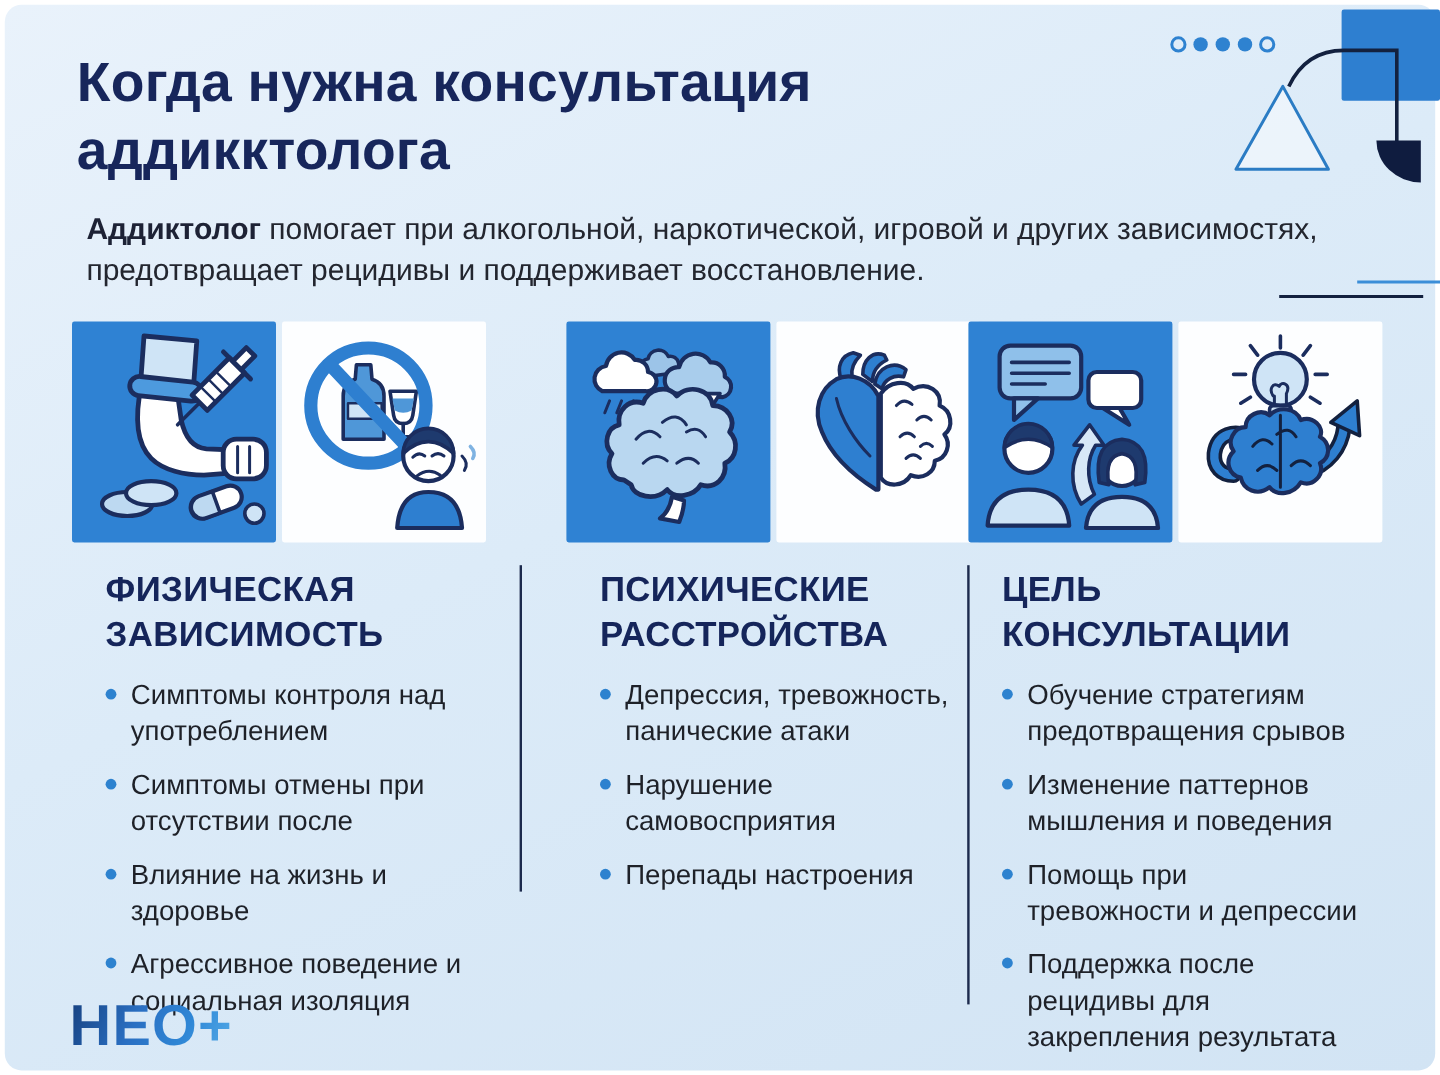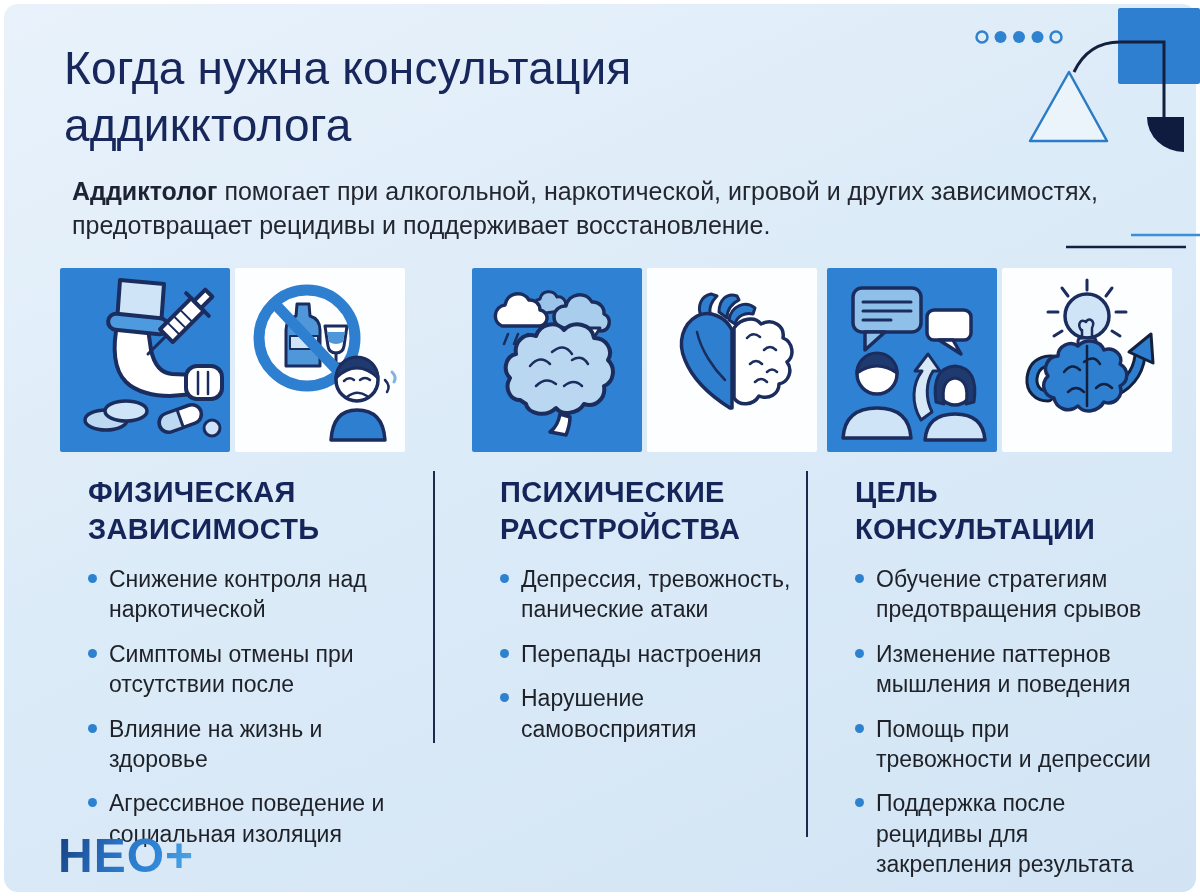--- a/index.html
+++ b/index.html
@@ -8,31 +8,31 @@
     background:#ffffff;
     font-family:"Liberation Sans","DejaVu Sans",sans-serif;
   }
   .card{
     position:absolute;inset:4px;border-radius:14px;
     background:linear-gradient(155deg,#e9f2fb 0%,#dcebf8 45%,#d2e4f4 100%);
   }
   
   .title{
     position:absolute;left:60px;top:36px;width:850px;
-    font-size:46px;line-height:1.24;font-weight:400;color:#17265b;
+    font-size:46px;line-height:1.24;font-weight:700;color:#17265b;
     letter-spacing:.2px;margin:0;
   }
   .intro{
     position:absolute;left:60px;top:163px;width:1030px;
     font-size:25px;line-height:1.34;color:#23262f;margin:8px;
   }
   .intro b{color:#1d2235;}
   
   .col{position:absolute;top:264px;width:346px;}
-  .col.c1{left:56px;} .col.c2{left:429px;margin-left:39px;} .col.c3{left:803px;padding-left:20px;}
+  .col.c1{left:56px;} .col.c2{left:429px;margin-left:39px;} .col.c3{left:803px;}
   .tiles{display:flex;gap:5px;height:184px;}
   .tile{width:170px;height:184px;border-radius:2px;overflow:hidden;flex:0 0 auto;}
   .tile.blue{background:#2f82d3;}
   .tile.white{background:#fdfeff;}
   .tile svg{display:block;width:100%;height:100%;}
   .col h2{
     margin:22px 0 0 28px;font-size:29px;line-height:1.26;font-weight:800;
     color:#15255a;letter-spacing:.3px;
   }
   .col ul{list-style:none;margin:17px 0 0 28px;padding:0;width:297px;}
@@ -129,21 +129,21 @@
             <path d="M112,129 q10,-8 20,-1" fill="none" stroke-width="2.5"></path>
             <path d="M96,172 Q98,142 122,142 Q148,142 150,172 Z" fill="#2e7fd0" stroke-width="3.5"></path>
             <path d="M150,112 q6,6 2,12" fill="none" stroke-width="2.5"></path>
             <path d="M157,104 q5,5 2,10" fill="none" stroke="#7fb3e2" stroke-width="3"></path>
           </g>
         </svg>
       </div>
     </div>
     <h2>ФИЗИЧЕСКАЯ ЗАВИСИМОСТЬ</h2>
     <ul>
-      <li>Снижение контроля над наркотической</li>
+      <li>Симптомы контроля над употреблением</li>
       <li>Симптомы отмены при отсутствии после</li>
       <li>Влияние на жизнь и здоровье</li>
       <li>Агрессивное поведение и социальная изоляция</li>
     </ul>
   </div>
 
   <div class="col c2">
     <div class="tiles">
       <div class="tile blue">
         <svg viewBox="0 0 170 184">
@@ -170,22 +170,22 @@
             <path d="M50,64 C54,82 66,100 78,112" fill="none" stroke-width="2.5"></path>
             <path d="M87,60 C94,50 108,48 114,56 C126,50 138,58 136,70 C146,74 148,88 140,94 C146,102 142,114 132,116 C132,126 122,132 112,128 C106,138 92,138 87,130 Z" fill="#ffffff" stroke-width="3.5"></path>
             <path d="M100,70 q6,-7 13,-1 M117,82 q6,-6 12,0 M103,96 q6,-6 12,0 M120,104 q5,-5 10,0 M108,114 q6,-6 12,0" fill="none" stroke-width="2.5"></path>
           </g>
         </svg>
       </div>
     </div>
     <h2>ПСИХИЧЕСКИЕ РАССТРОЙСТВА</h2>
     <ul>
       <li>Депрессия, тревожность, панические атаки</li>
+      <li>Нарушение самовосприятия</li>
       <li>Перепады настроения</li>
-      <li>Нарушение самовосприятия</li>
     </ul>
   </div>
 
   <div class="col c3">
     <div class="tiles">
       <div class="tile blue">
         <svg viewBox="0 0 170 184">
           <g stroke="#1b2d5e" stroke-linejoin="round" stroke-linecap="round">
             <rect x="26" y="20" width="68" height="44" rx="9" fill="#8fc0ea" stroke-width="3.5"></rect>
             <path d="M38,64 L38,82 L58,64 Z" fill="#8fc0ea" stroke-width="3.5"></path>

